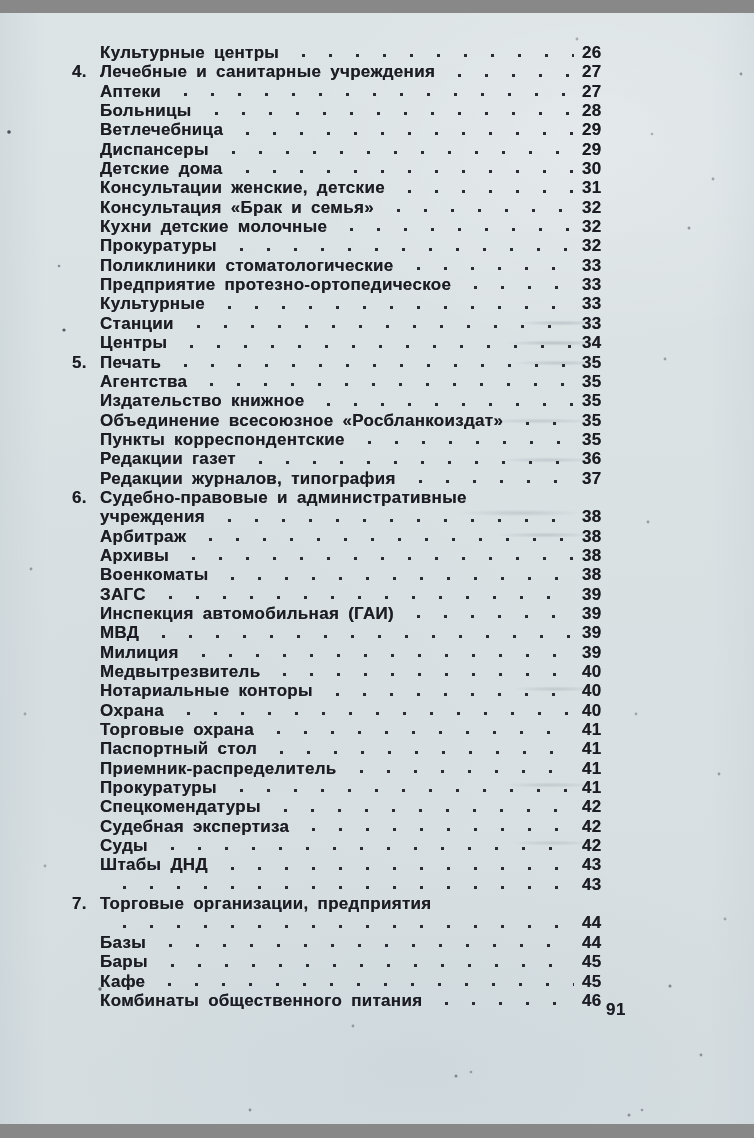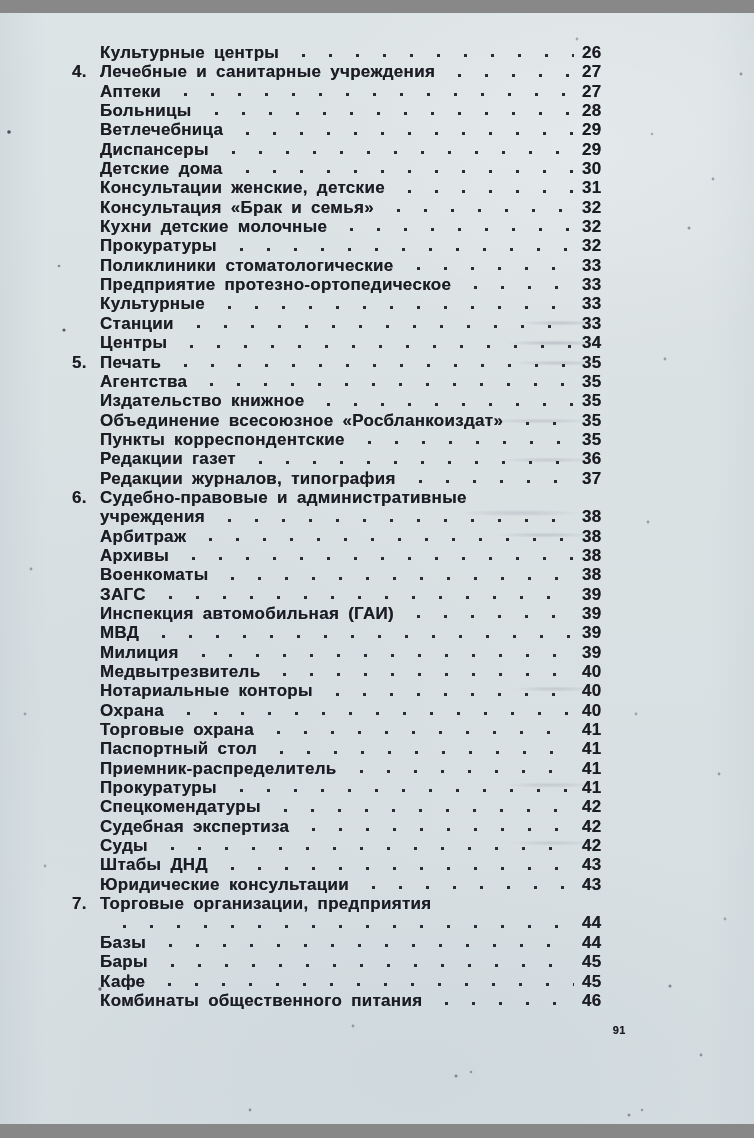--- a/index.html
+++ b/index.html
@@ -50,22 +50,22 @@
     background-position:2px calc(100% - 4px);
   }
   .row.no-dots .dots{background-image:none;}
   .pg{
     flex:0 0 46px;
     text-align:left;
     font-size:17px;
   }
   .folio{
     position:absolute;
-    top:1011px; right:128px;
-    font-size:11px;
+    top:987px; right:128px;
+    font-size:17px;
     font-weight:700;
     letter-spacing:.5px;
     text-shadow:0 0 .6px rgba(25,26,34,.6);
   }
   
   .specks{
     position:absolute; left:0; top:0;
     width:2px;height:2px;border-radius:50%;
     background:transparent;
     box-shadow:
@@ -414,21 +414,20 @@
 
   <div class="row">
     <span class="num"></span>
     <span class="label">Штабы ДНД</span>
     <span class="dots"></span>
     <span class="pg">43</span>
   </div>
 
   <div class="row">
     <span class="num"></span>
-    <span class="label">Юридические консультации</span>
     <span class="dots"></span>
     <span class="pg">43</span>
   </div>
 
   <div class="row no-dots">
     <span class="num">7.</span>
     <span class="label">Торговые организации, предприятия</span>
     <span class="dots"></span>
     <span class="pg"></span>
   </div>

